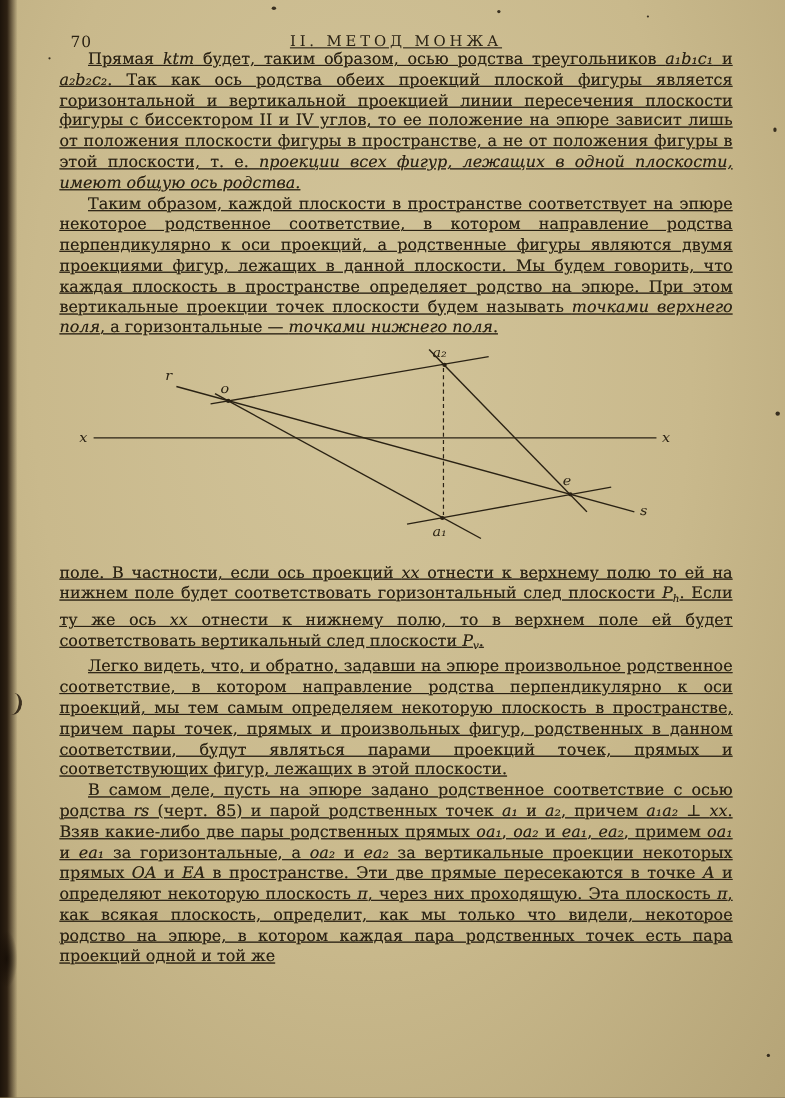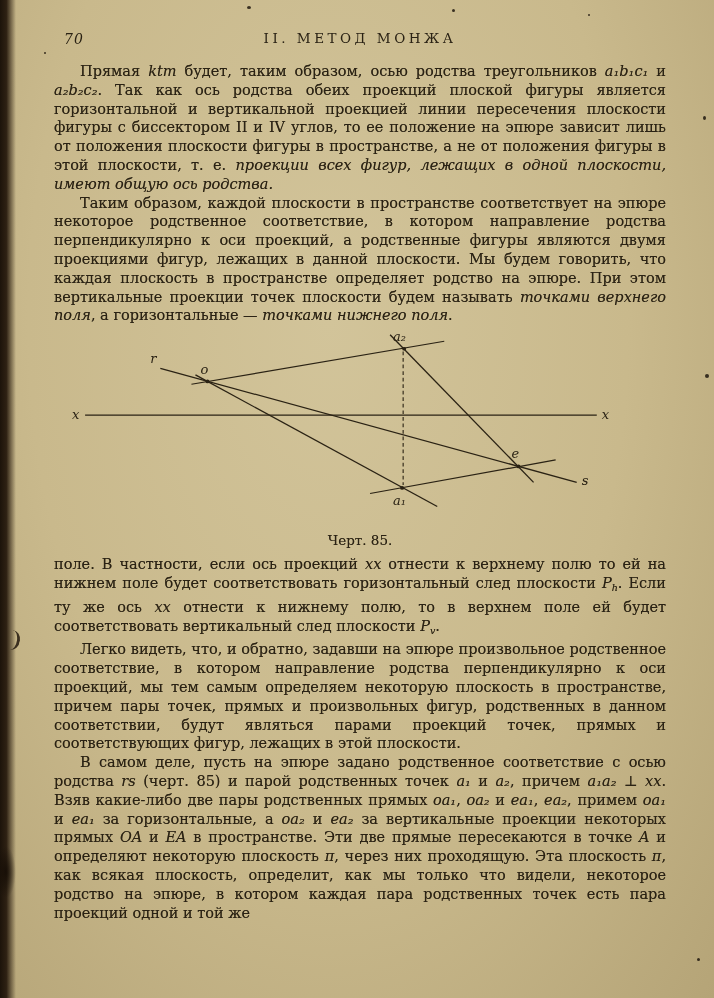--- a/index.html
+++ b/index.html
@@ -26,23 +26,23 @@
     background:radial-gradient(ellipse, rgba(20,12,5,.85) 0%, rgba(20,12,5,0) 70%);
   }
   .ink-mark{
     position:absolute;left:6px;top:630px;width:11px;height:20px;
     border-right:3px solid rgba(25,15,6,.8);
     border-radius:0 12px 12px 0 / 0 14px 14px 0;
     transform:rotate(8deg);
   }
   .speck{position:absolute;border-radius:50%;background:rgba(25,17,8,.82);}
   .header{position:absolute;top:30px;left:54px;width:612px;height:20px;font-size:14px;}
-  .pagenum{position:absolute;left:10px;top:1px;letter-spacing:1px;font-style:italic;}
-  .title{display:block;text-align:center;letter-spacing:3.5px;font-size:13.5px;}
-  .flow{position:absolute;top:62px;left:54px;width:612px;}
+  .pagenum{position:absolute;left:10px;top:1px;letter-spacing:1px;}
+  .title{display:block;text-align:center;letter-spacing:3.5px;font-size:13.5px;text-decoration:underline;}
+  .flow{position:absolute;top:45px;left:54px;width:612px;text-decoration:underline;}
   .para{margin:0;text-align:justify;font-size:14.5px;line-height:18.8px;
         text-shadow:0 0 .4px rgba(35,25,8,.55);}
   .para.indent{text-indent:26px;}
   .it{font-style:italic;}
   .sb{font-size:9.5px;vertical-align:-3px;}
   .figure{margin:6px 0 0;}
   .figure svg{display:block;}
   .figcaption{text-align:center;font-size:13.5px;margin:3px 0 7px;
               text-shadow:0 0 .4px rgba(35,25,8,.55);}
   svg .fline{stroke:var(--ink);stroke-width:1.3;fill:none;}
@@ -102,21 +102,20 @@
 
         <text x="96" y="34">r</text>
         <text x="146" y="46">o</text>
         <text x="338" y="11">a₂</text>
         <text x="456" y="136">e</text>
         <text x="526" y="165">s</text>
         <text x="338" y="186">a₁</text>
         <text x="18" y="94">x</text>
         <text x="546" y="94">x</text>
       </svg>
-      <div class="figcaption">Черт. 85.</div>
     </div>
 
     <div>
         <p class="para"><span>поле. В частности, если ось проекций </span><span class="it">xx</span><span> отнести к верхнему полю то ей на нижнем поле будет соответствовать горизонтальный след плоскости </span><span class="it">P</span><span class="it sb">h</span><span>. Если ту же ось </span><span class="it">xx</span><span> отнести к нижнему полю, то в верхнем поле ей будет соответствовать вертикальный след плоскости </span><span class="it">P</span><span class="it sb">v</span><span>.</span></p>
         <p class="para indent"><span>Легко видеть, что, и обратно, задавши на эпюре произвольное родственное соответствие, в котором направление родства перпендикулярно к оси проекций, мы тем самым определяем некоторую плоскость в пространстве, причем пары точек, прямых и произвольных фигур, родственных в данном соответствии, будут являться парами проекций точек, прямых и соответствующих фигур, лежащих в этой плоскости.</span></p>
         <p class="para indent"><span>В самом деле, пусть на эпюре задано родственное соответствие с осью родства </span><span class="it">rs</span><span> (черт. 85) и парой родственных точек </span><span class="it">a₁</span><span> и </span><span class="it">a₂</span><span>, причем </span><span class="it">a₁a₂</span><span> ⊥ </span><span class="it">xx</span><span>. Взяв какие-либо две пары родственных прямых </span><span class="it">oa₁</span><span>, </span><span class="it">oa₂</span><span> и </span><span class="it">ea₁</span><span>, </span><span class="it">ea₂</span><span>, примем </span><span class="it">oa₁</span><span> и </span><span class="it">ea₁</span><span> за горизонтальные, а </span><span class="it">oa₂</span><span> и </span><span class="it">ea₂</span><span> за вертикальные проекции некоторых прямых </span><span class="it">OA</span><span> и </span><span class="it">EA</span><span> в пространстве. Эти две прямые пересекаются в точке </span><span class="it">A</span><span> и определяют некоторую плоскость </span><span class="it">π</span><span>, через них проходящую. Эта плоскость </span><span class="it">π</span><span>, как всякая плоскость, определит, как мы только что видели, некоторое родство на эпюре, в котором каждая пара родственных точек есть пара проекций одной и той же</span></p>
       </div>
 
   </div>
 </div>

